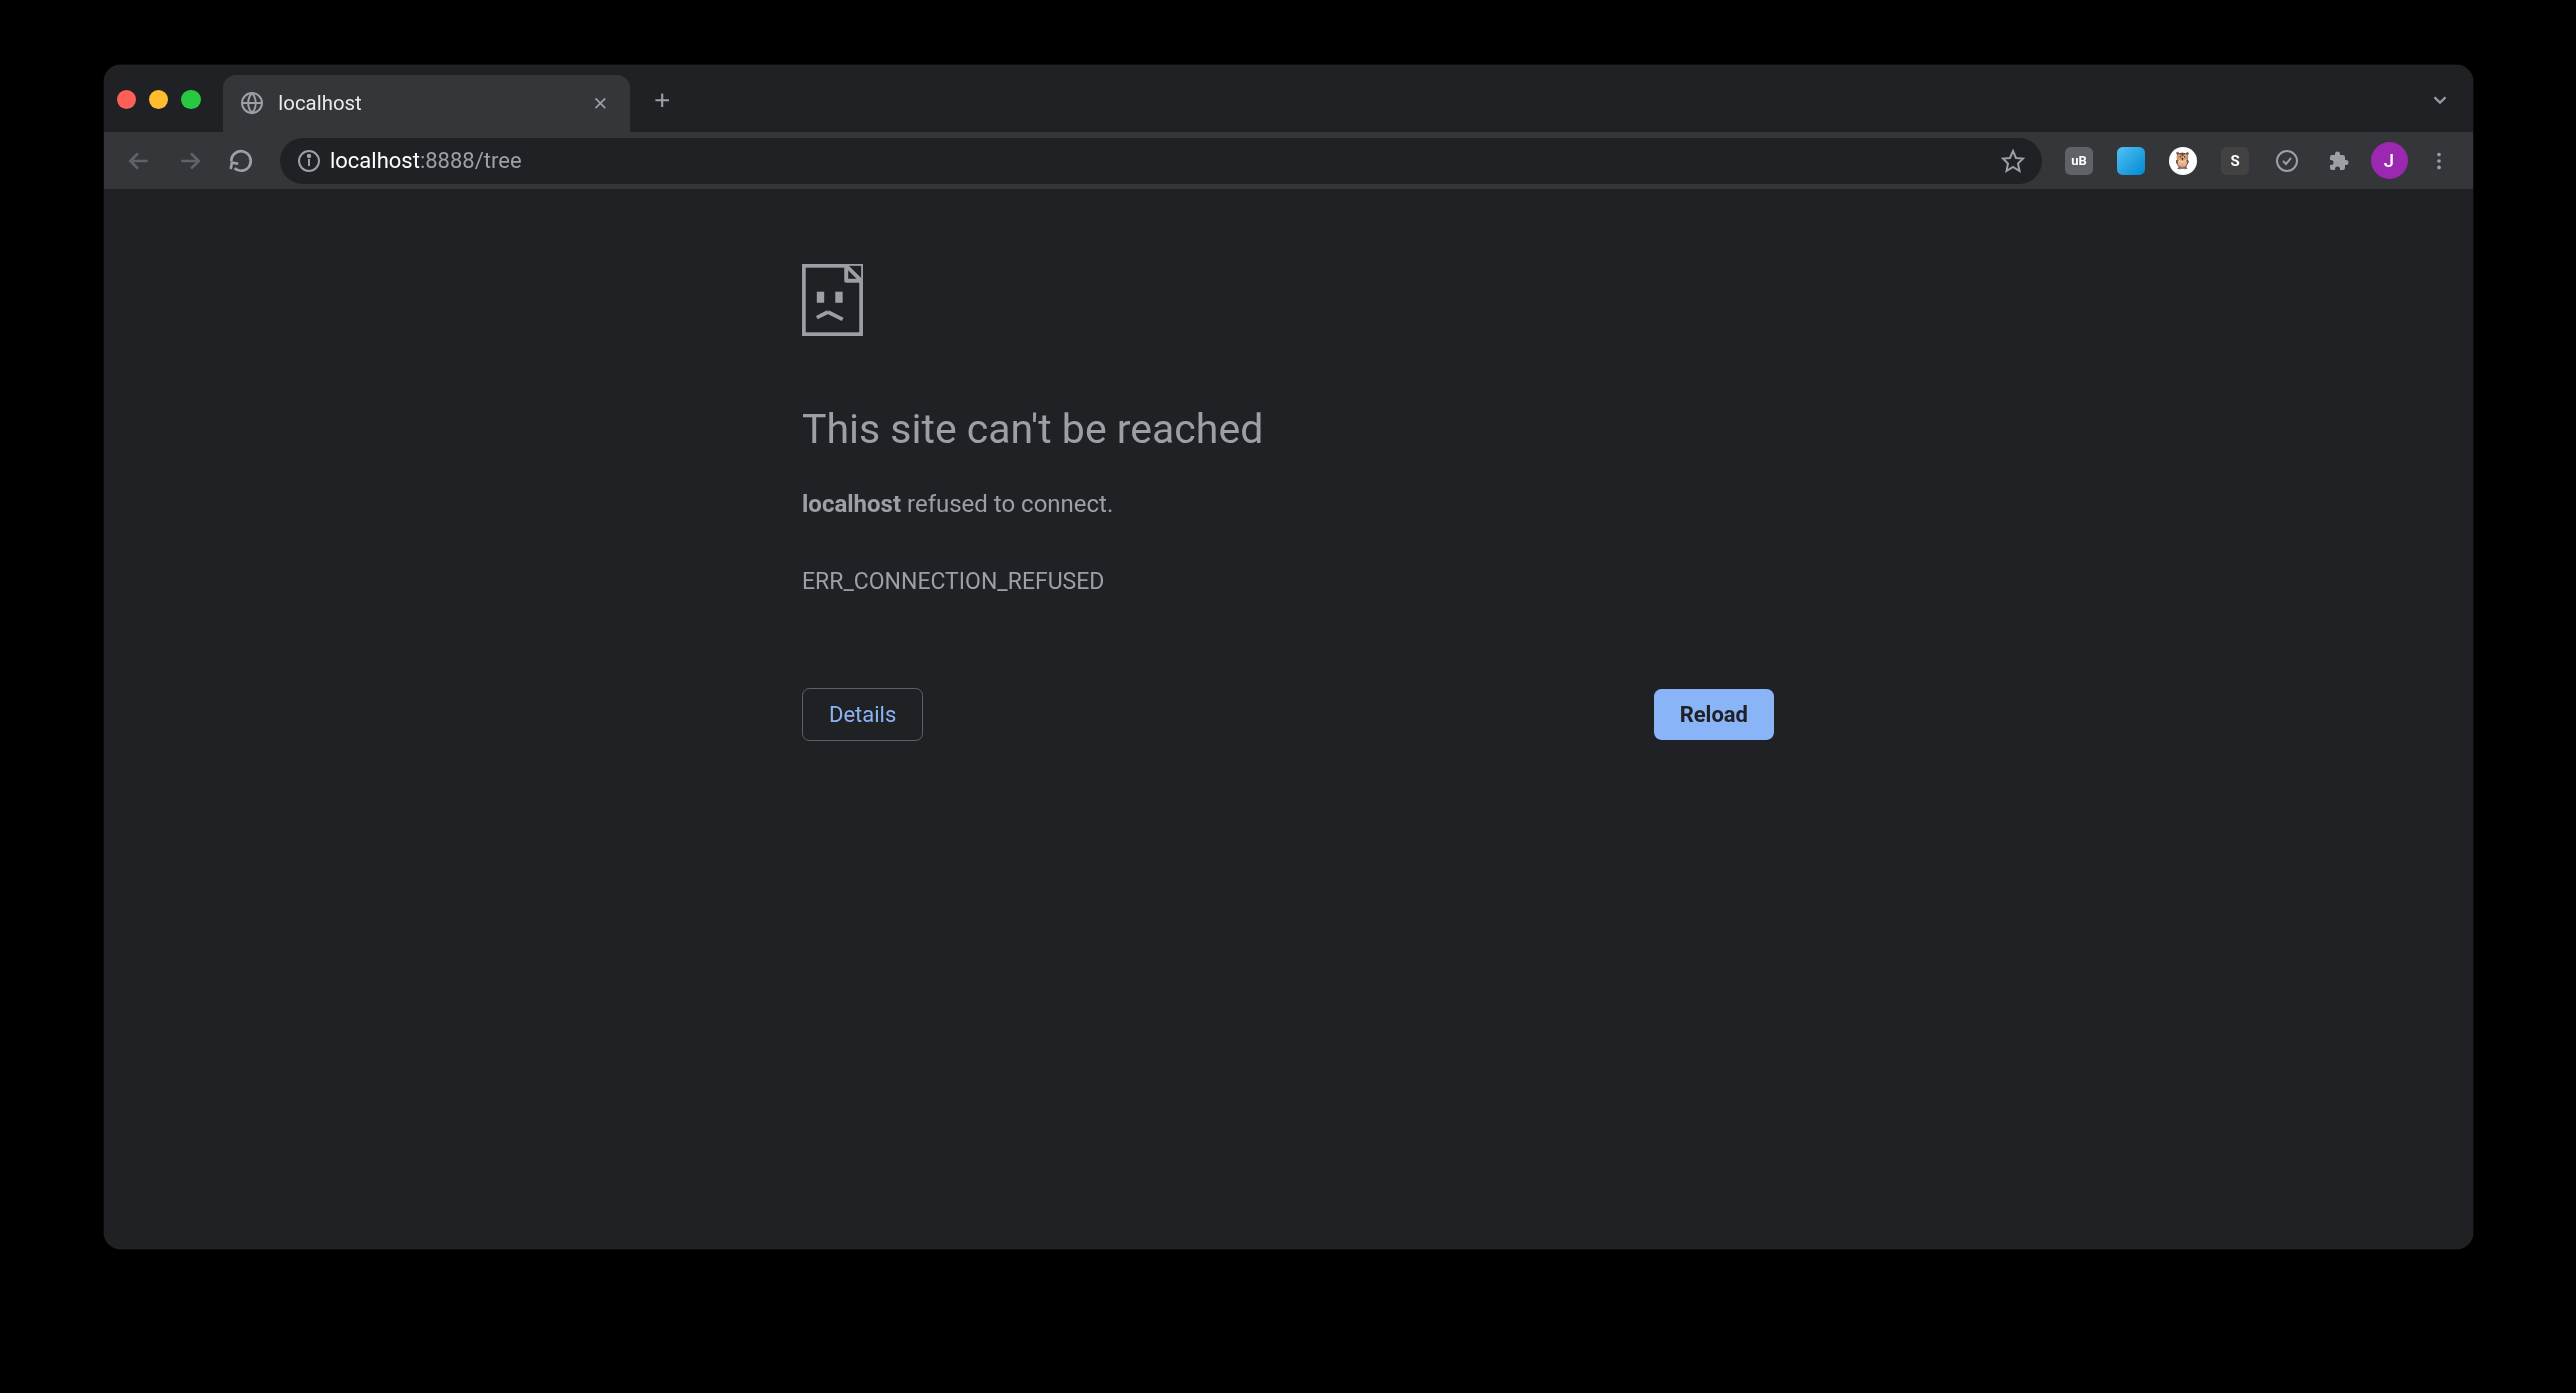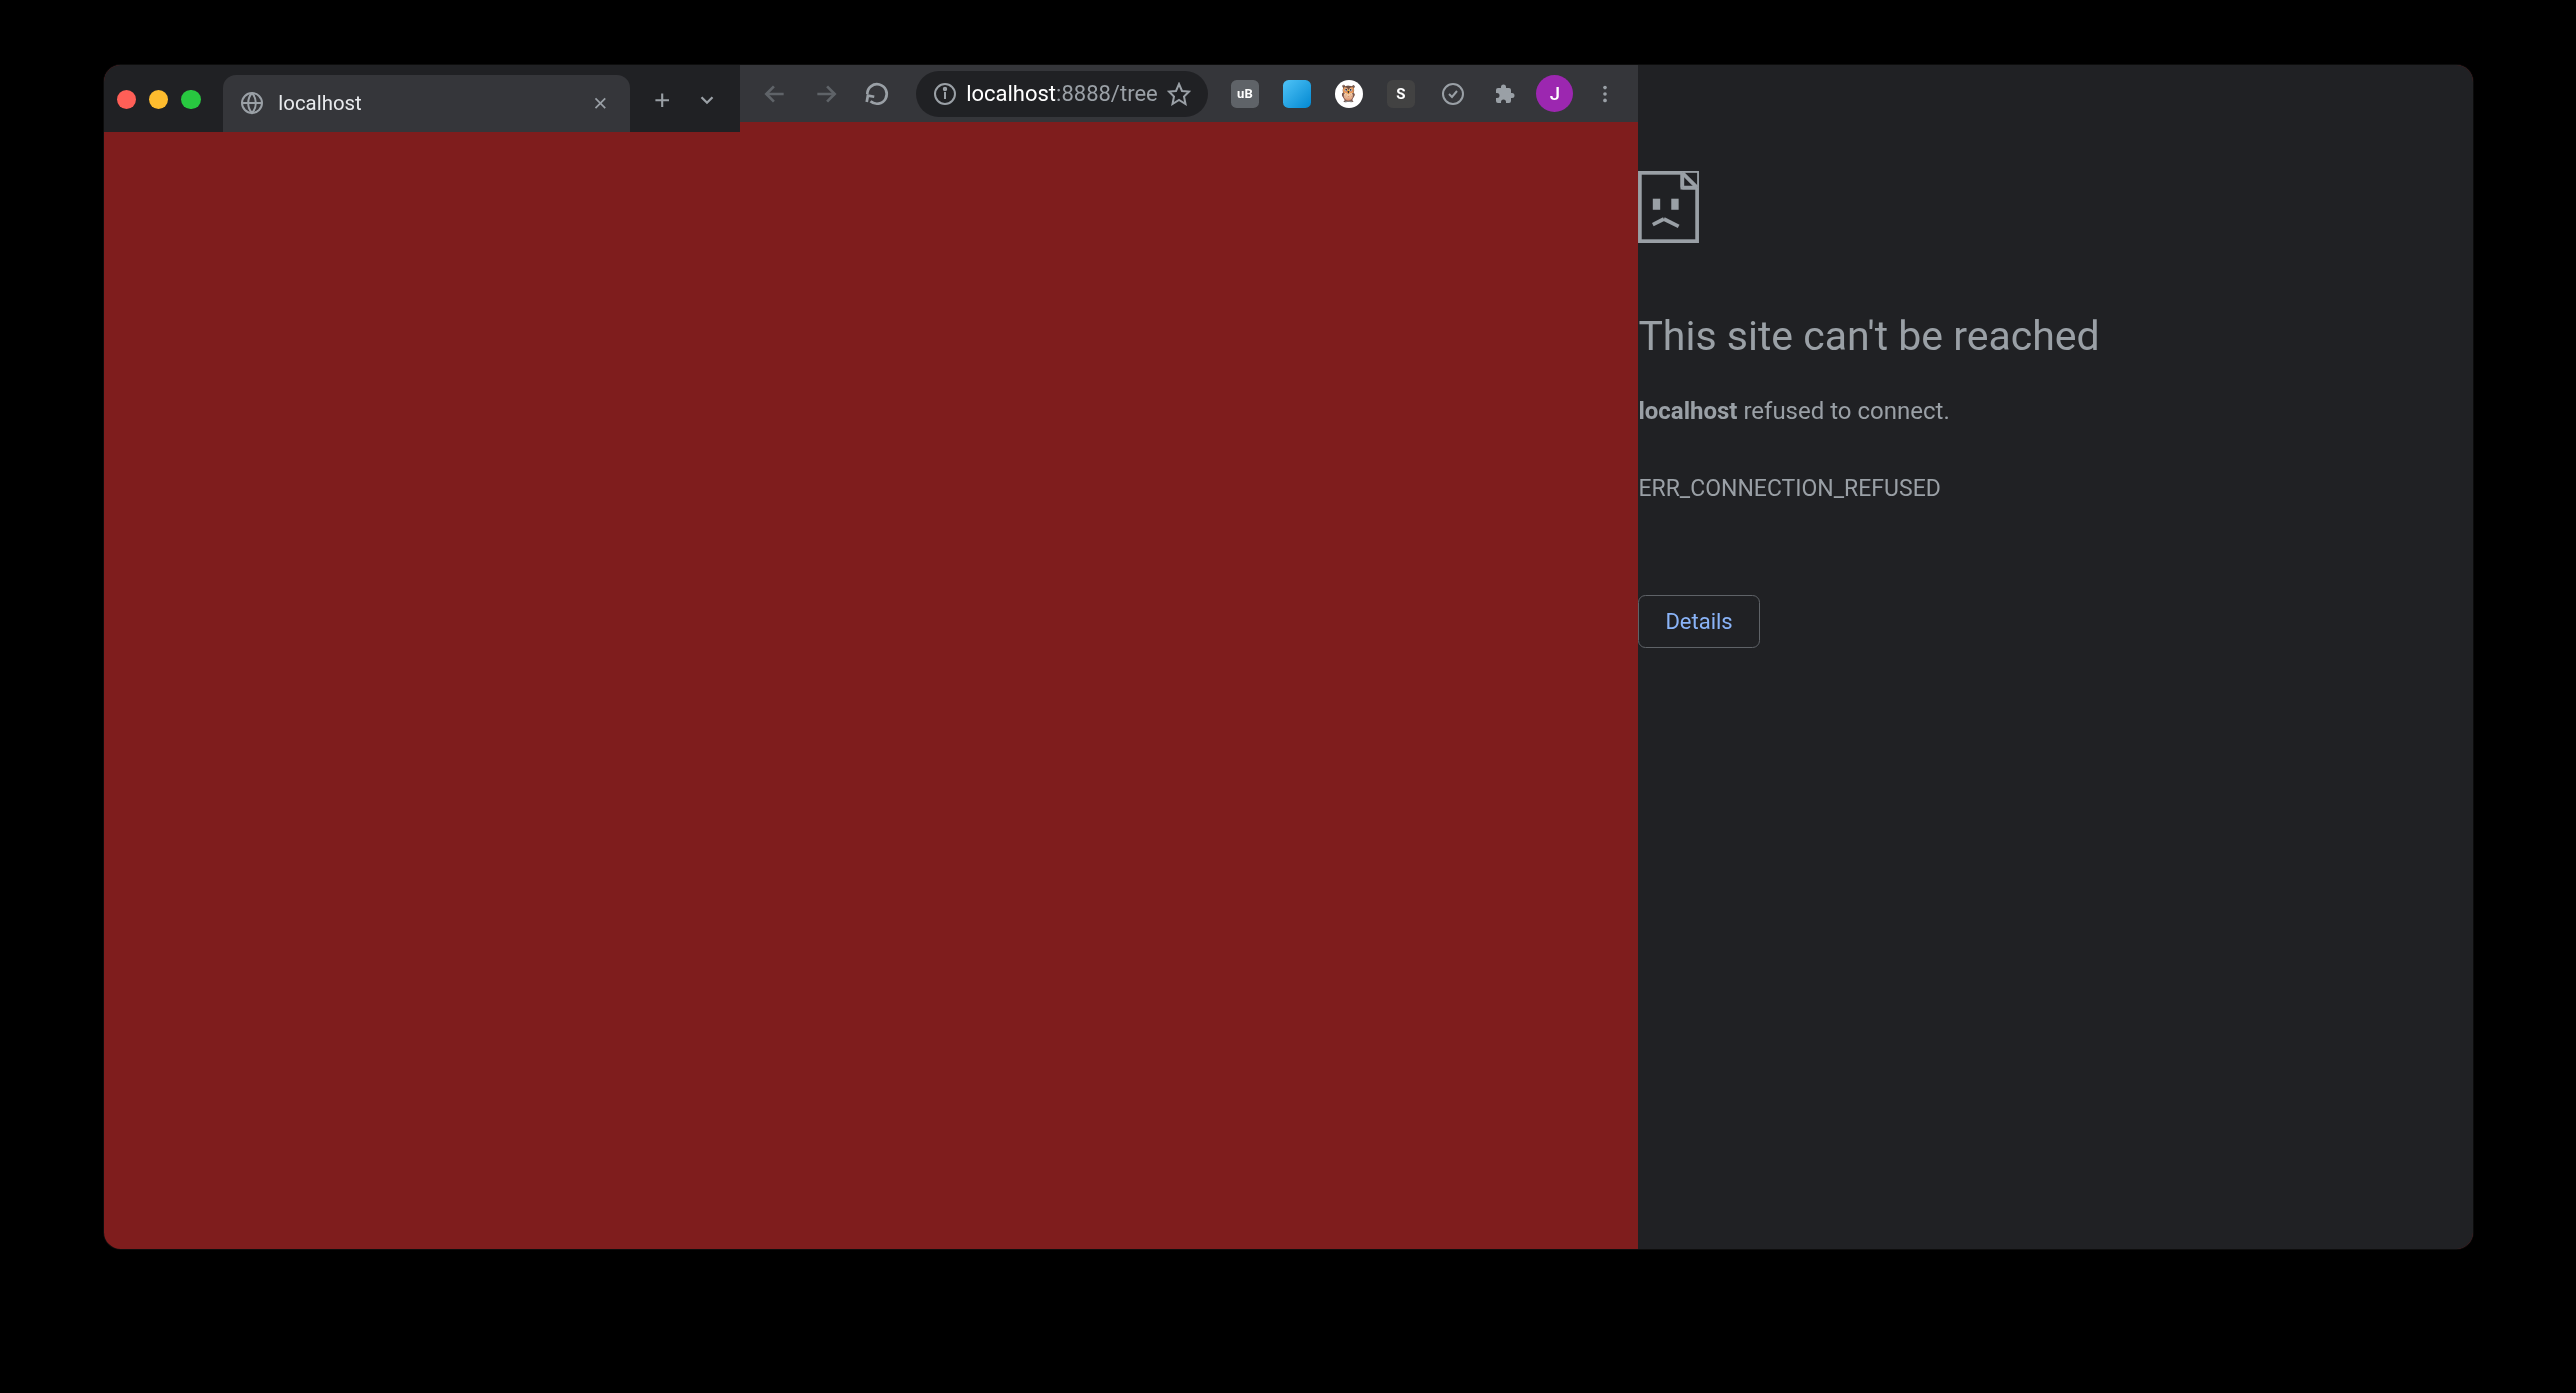--- a/index.html
+++ b/index.html
@@ -20,21 +20,21 @@
     }
 
     .browser-window {
       width: 2369px;
       height: 1184px;
       background: #7f1d1d;
       border-radius: 16.7px;
       overflow: hidden;
       box-shadow: 0 0 0 0.9px rgba(255,255,255,0.05);
       display: flex;
-      flex-direction: row;
+      flex-direction: column;
     }
 
     .tab-bar {
       height: 67px;
       background: #202124;
       display: flex;
       align-items: center;
       padding: 9.3px 11px 0 13px;
       position: relative;
     }
@@ -223,21 +223,21 @@
       align-items: center;
       justify-content: center;
       font-size: 18.5px;
       font-weight: 500;
       cursor: pointer;
     }
 
     .content {
       flex: 1;
       background: #202124;
-      padding: 106px 0 0 0;
+      padding: 75px 0 0 0;
       display: flex;
       justify-content: center;
     }
 
     .error-container {
       width: 972px;
       color: #9aa0a6;
     }
 
     .error-icon {

